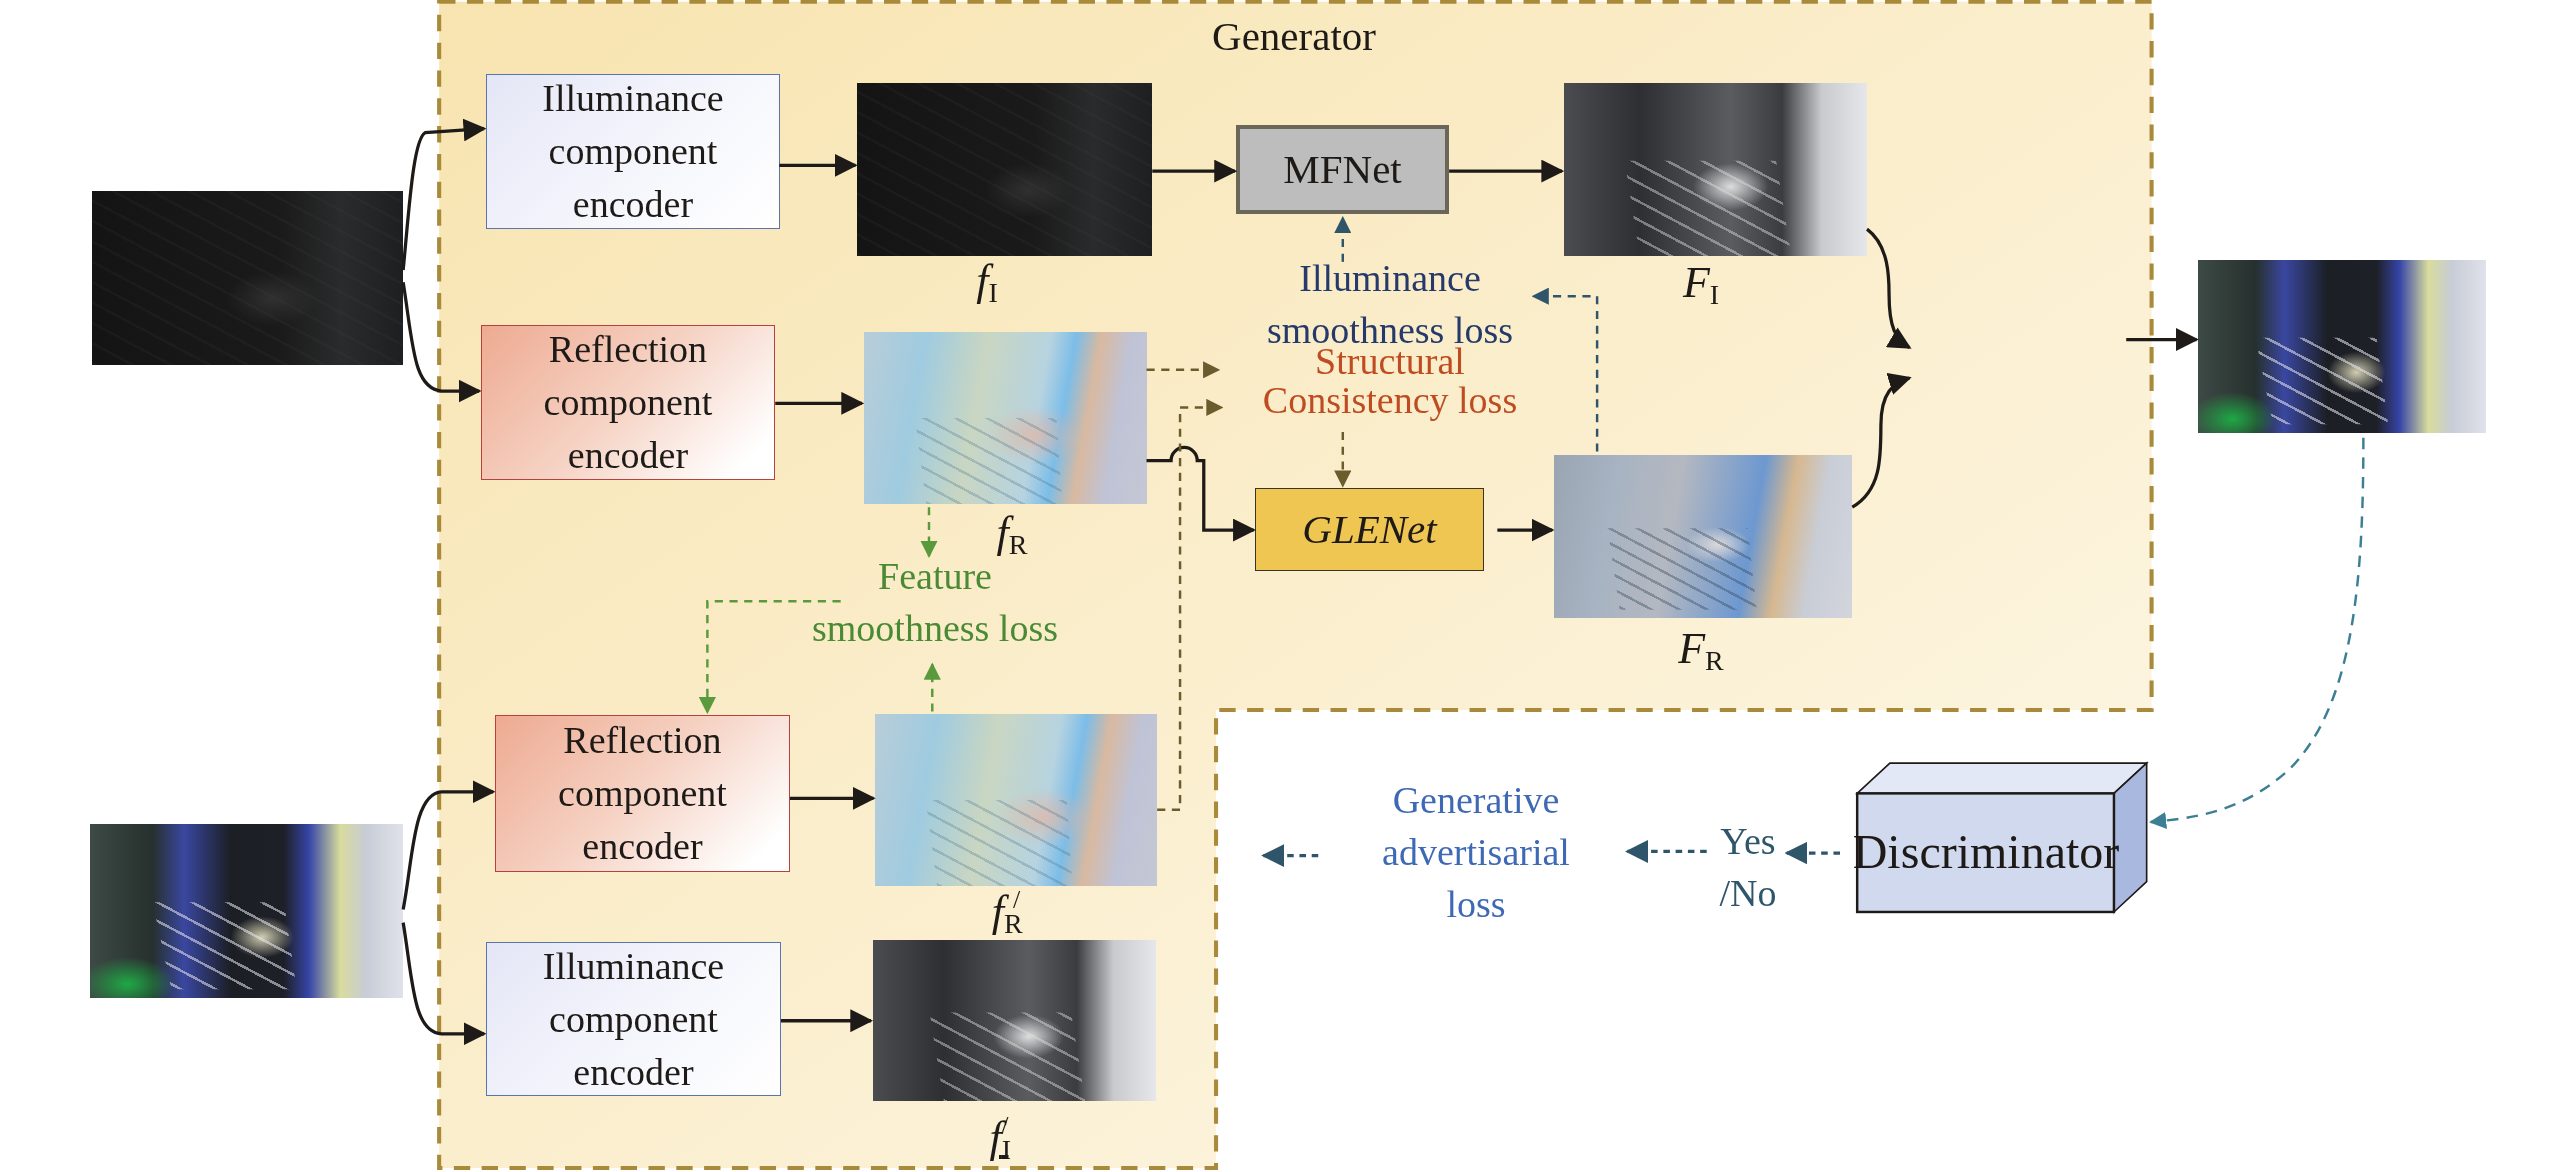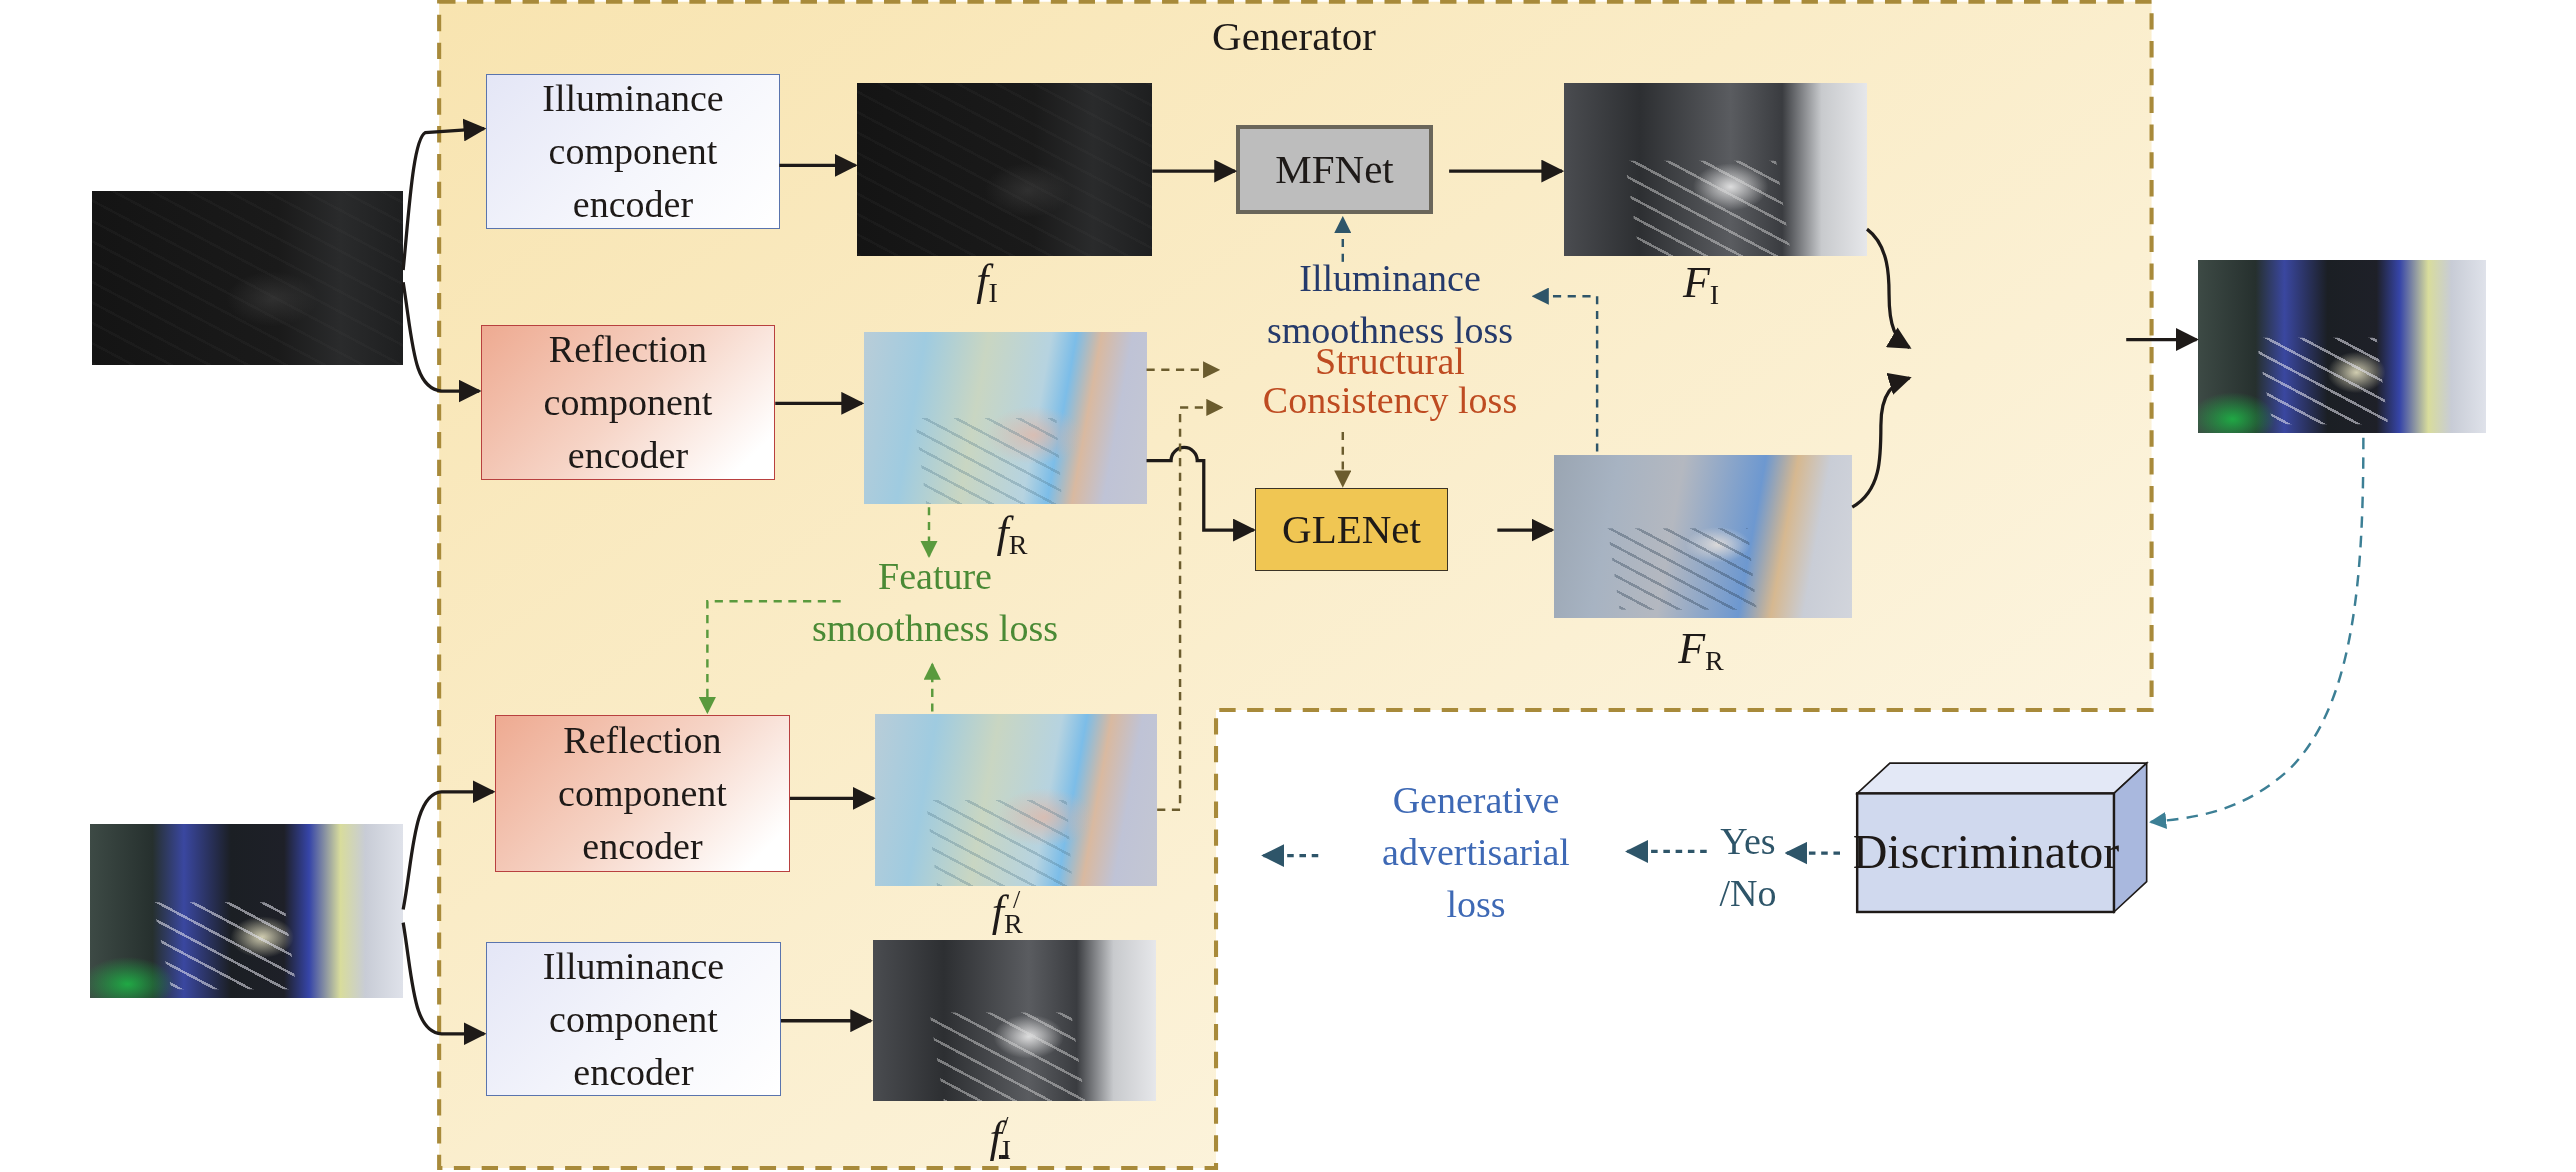--- a/index.html
+++ b/index.html
@@ -95,24 +95,24 @@
   <div class="img img-dark" style="left:857px; top:83px; width:295px; height:173px;"></div>
   <div class="lbl" style="left:987px; top:255px;">
     <span>f</span><sub>I</sub>
   </div>
 
   <div class="img img-refl" style="left:864px; top:332px; width:283px; height:172px;"></div>
   <div class="lbl" style="left:1012px; top:507px;">
     <span>f</span><sub>R</sub>
   </div>
 
-  <div class="box mfnet" style="left:1236px; top:125px; width:197px; height:89px;">
+  <div class="box mfnet" style="left:1236px; top:125px; width:213px; height:89px;">
     <span>MFNet</span>
   </div>
-  <div class="box glenet" style="left:1255px; top:488px; width:193px; height:83px;">
+  <div class="box glenet" style="left:1255px; top:488px; width:229px; height:83px;font-style:italic;">
     <span>GLENet</span>
   </div>
 
   <div class="img img-gray" style="left:1564px; top:83px; width:303px; height:173px;"></div>
   <div class="lbl" style="left:1701px; top:257px;">
     <span>F</span><sub>I</sub>
   </div>
   <div class="img img-FR" style="left:1554px; top:455px; width:298px; height:163px;"></div>
   <div class="lbl" style="left:1701px; top:623px;">
     <span>F</span><sub>R</sub>

